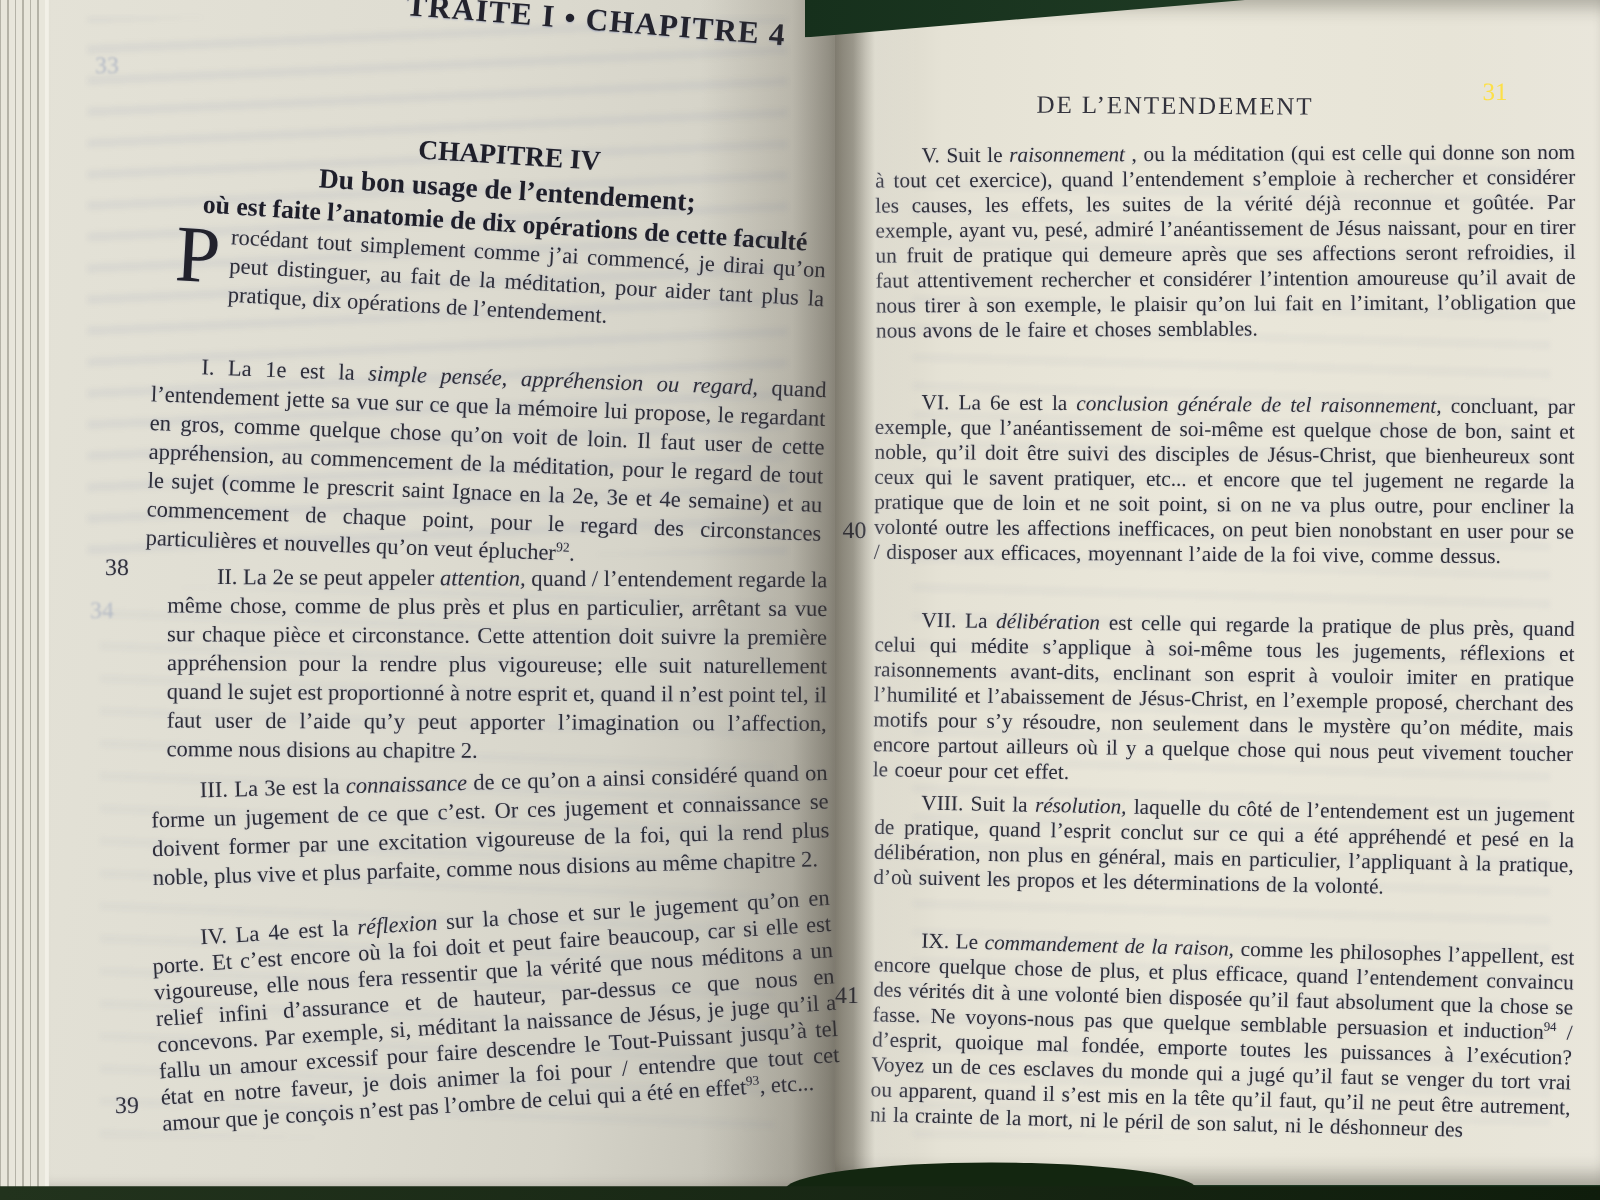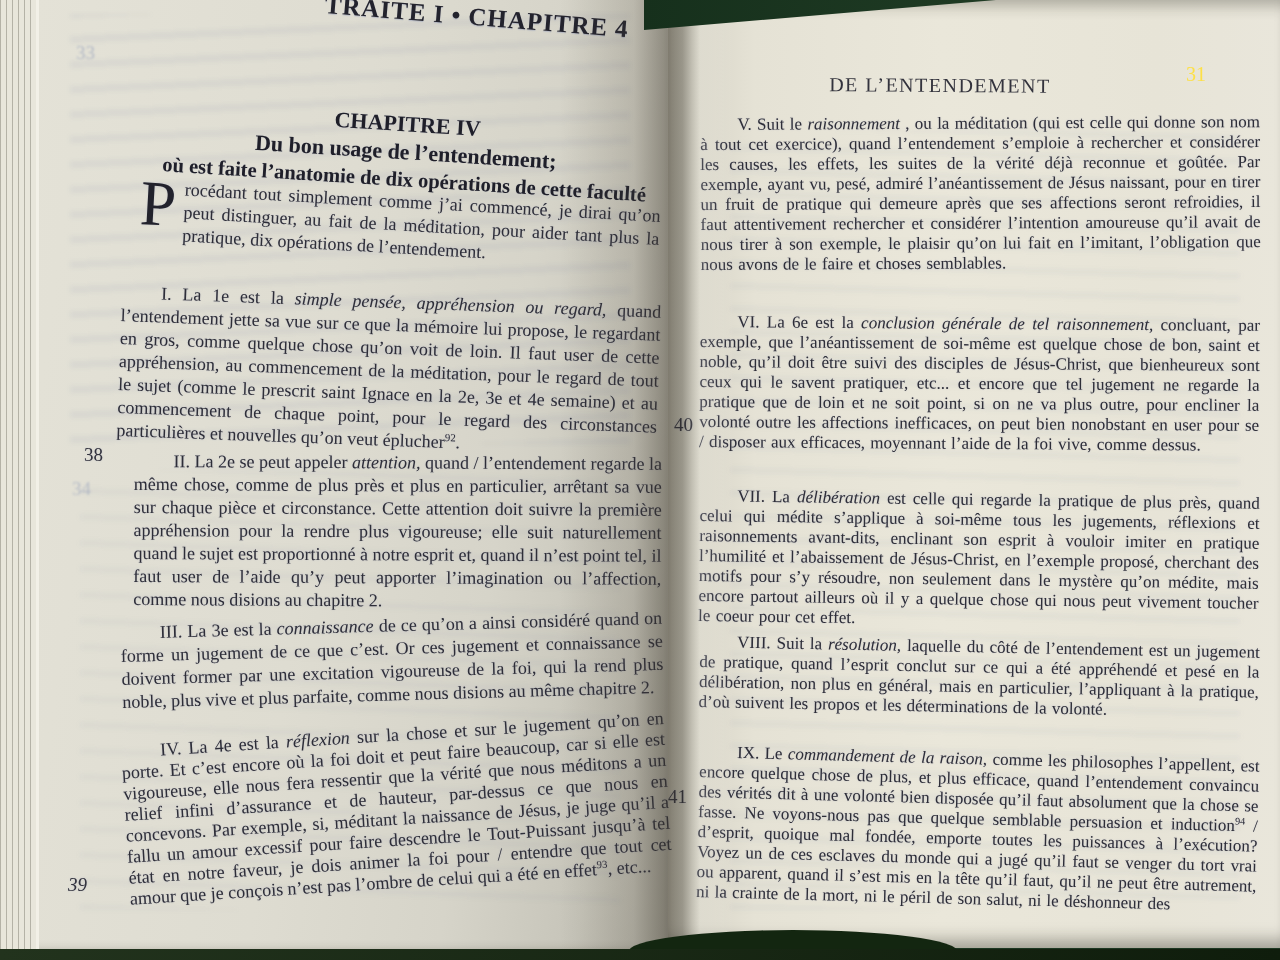--- a/index.html
+++ b/index.html
@@ -74,21 +74,21 @@
   #right-body .para:nth-of-type(1){left:700px;top:115px;width:560px;transform:rotate(-.3deg);}
   #right-body .para:nth-of-type(2){left:700px;top:312px;width:560px;transform:rotate(.4deg);}
   #right-body .para:nth-of-type(3){left:700px;top:486px;width:560px;transform:rotate(.8deg);}
   #right-body .para:nth-of-type(4){left:700px;top:632px;width:560px;transform:rotate(1.1deg);}
   #right-body .para:nth-of-type(5){left:700px;top:742px;width:560px;transform:rotate(1.5deg);}
 
   
   .mn{position:absolute;z-index:2;font-size:19px;color:#33333d;
     text-shadow:0 0 1.5px rgba(105,120,180,.3);}
   .mn-38{left:84px;top:444px;}
-  .mn-39{left:68px;top:874px;font-style:italic;}
+  .mn-39{left:92px;top:874px;}
   .mn-40{left:674px;top:414px;}
   .mn-41{left:668px;top:786px;}
   .ghost{position:absolute;z-index:1;font-size:19px;color:#8b98b8;filter:blur(1px);}
   .g-33{left:76px;top:42px;opacity:.55;}
   .g-34{left:72px;top:478px;opacity:.5;}
 </style>
 </head>
 <body>
 
 <div id="canvas">

